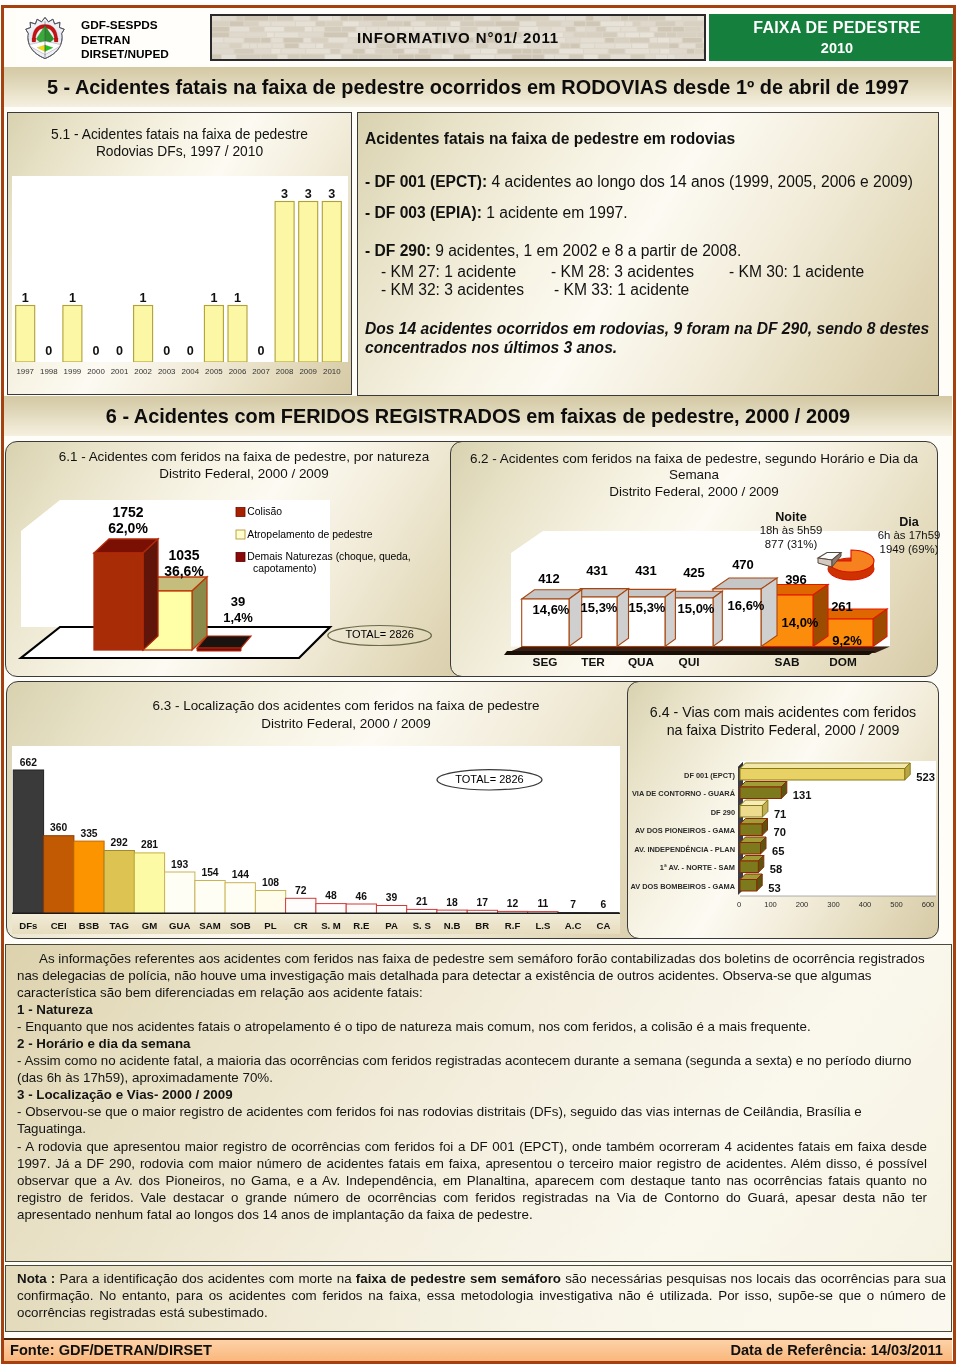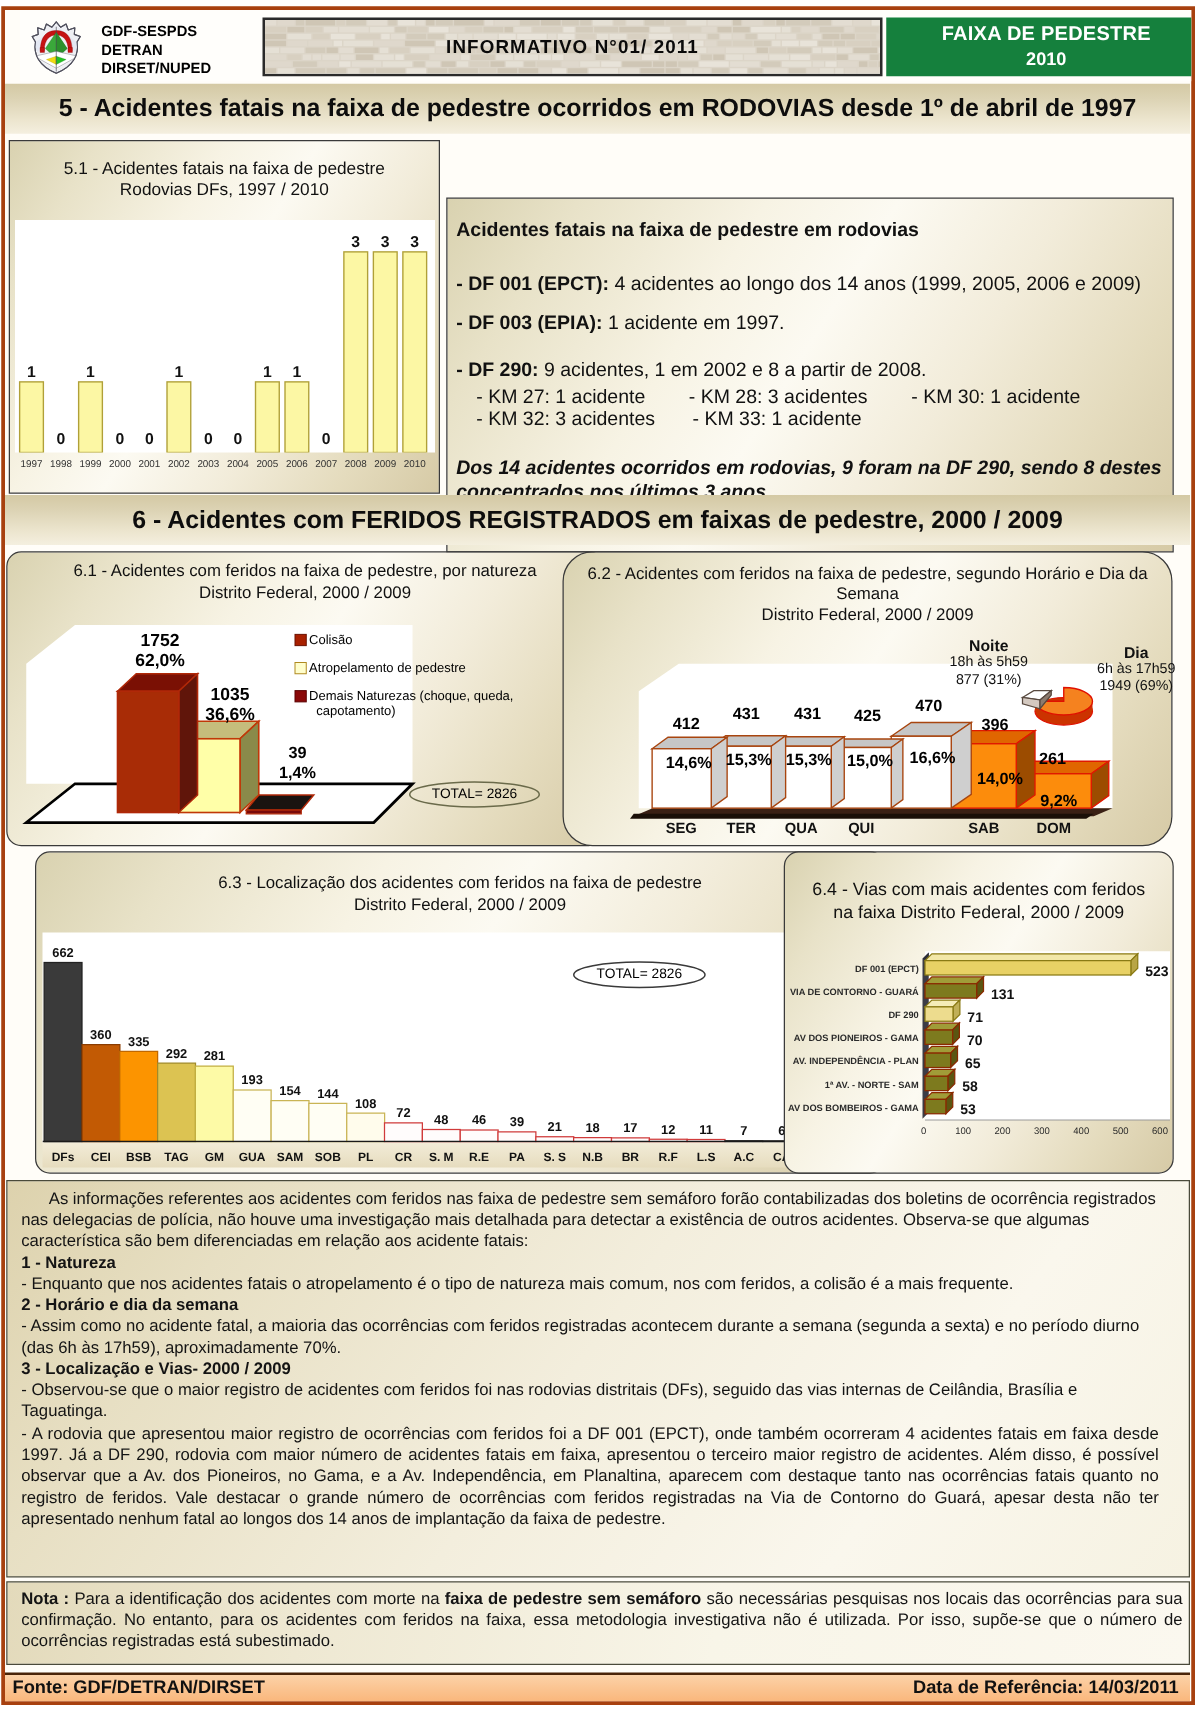--- a/index.html
+++ b/index.html
@@ -411,21 +411,21 @@
         <text x="201.9" y="11.5" font-size="7.9" text-anchor="middle" fill="#333" class="nl">2005</text>
         <text x="225.5" y="11.5" font-size="7.9" text-anchor="middle" fill="#333" class="nl">2006</text>
         <text x="249.0" y="11.5" font-size="7.9" text-anchor="middle" fill="#333" class="nl">2007</text>
         <text x="272.6" y="11.5" font-size="7.9" text-anchor="middle" fill="#333" class="nl">2008</text>
         <text x="296.2" y="11.5" font-size="7.9" text-anchor="middle" fill="#333" class="nl">2009</text>
         <text x="319.8" y="11.5" font-size="7.9" text-anchor="middle" fill="#333" class="nl">2010</text>
       </svg>
     </div>
   </div>
 
-  <div class="panel" id="p5txt" style="left:357px;top:112px;width:582px;height:284px;margin-top:46px;">
+  <div class="panel" id="p5txt" style="left:357px;top:112px;width:582px;height:284px;">
     <div class="line" style="left:7px;top:17px;font-weight:bold;">Acidentes fatais na faixa de pedestre em rodovias</div>
     <div class="line" style="left:7px;top:60px;"><b>- DF 001 (EPCT):</b><span> 4 acidentes ao longo dos 14 anos (1999, 2005, 2006 e 2009)</span></div>
     <div class="line" style="left:7px;top:91px;"><b>- DF 003 (EPIA):</b><span> 1 acidente em 1997.</span></div>
     <div class="line" style="left:7px;top:129px;"><b>- DF 290:</b><span> 9 acidentes, 1 em 2002 e 8 a partir de 2008.</span></div>
     <div class="line" style="left:23px;top:150px;">- KM 27: 1 acidente</div>
     <div class="line" style="left:193px;top:150px;">- KM 28: 3 acidentes</div>
     <div class="line" style="left:371px;top:150px;">- KM 30: 1 acidente</div>
     <div class="line" style="left:23px;top:168px;">- KM 32: 3 acidentes</div>
     <div class="line" style="left:196px;top:168px;">- KM 33: 1 acidente</div>
     <div class="line" style="left:7px;top:207px;font-weight:bold;font-style:italic;">Dos 14 acidentes ocorridos em rodovias, 9 foram na DF 290, sendo 8 destes</div>
@@ -467,21 +467,21 @@
       <text x="240.3" y="46.6" font-size="10.4" class="nl">Atropelamento de pedestre</text>
       <rect x="229" y="61.5" width="9" height="9" fill="#8a0808" stroke="#5a0000" stroke-width="0.8"></rect>
       <text x="240.3" y="69.1" font-size="10.4" class="nl">Demais Naturezas (choque, queda,</text>
       <text x="246" y="80.9" font-size="10.4" class="nl">capotamento)</text>
 
       <ellipse cx="372.6" cy="144.5" rx="51.8" ry="10" fill="none" stroke="#6a6a4a" stroke-width="1.2"></ellipse>
       <text x="372.6" y="147" font-size="11.0" text-anchor="middle" class="nl">TOTAL= 2826</text>
     </svg>
   </div>
 
-  <div class="panel rpanel" id="p62" style="left:450px;top:441px;width:488px;height:236px;border-radius:24px;">
+  <div class="panel rpanel" id="p62" style="left:450px;top:441px;width:488px;height:236px;">
     <div class="ctitle" style="top:9px;">6.2 - Acidentes com feridos na faixa de pedestre, segundo Horário e Dia da</div>
     <div class="ctitle" style="top:25.3px;">Semana</div>
     <div class="ctitle" style="top:41.6px;">Distrito Federal, 2000 / 2009</div>
     <svg style="position:absolute;left:4px;top:57px;" width="484" height="180">
       <polygon points="88.0,32.0 435.0,32.0 435.0,147.5 56.0,147.5 56.0,54.0" fill="#ffffff"></polygon>
       <polygon points="67.0,147.5 435.0,147.5 420.0,154.0 52.0,154.0" fill="#3a2014"></polygon>
       <polygon points="52.0,152.0 420.0,152.0 414.0,156.0 49.0,156.0" fill="#1a0f07"></polygon>
       <g>
         <polygon points="358.0,120.0 372.0,110.0 432.0,110.0 418.0,120.0" fill="#e06600" stroke="#e01800" stroke-width="1.1"></polygon>
         <polygon points="418.0,120.0 432.0,110.0 432.0,137.5 418.0,147.5" fill="#9c4c00" stroke="#e01800" stroke-width="1.1"></polygon>
@@ -551,21 +551,21 @@
     <svg style="position:absolute;left:364px;top:107px;" width="64" height="34">
       <ellipse cx="36" cy="20" rx="23" ry="11" fill="#cc3300" stroke="#e01000" stroke-width="1"></ellipse>
       <rect x="13" y="10" width="46" height="10" fill="#cc3300"></rect>
       <path d="M13 12 A23 11 0 1 0 36 1 L36 12 Z" fill="#f5821f" stroke="#e01000" stroke-width="1.1"></path>
       <path d="M3 9 L12 3.5 L26 3.5 L17 11 Z" fill="#ffffff" stroke="#58493f" stroke-width="1.1"></path>
       <path d="M3 9 L3 14 L17 18 L17 11 Z" fill="#d4c9c0" stroke="#58493f" stroke-width="1"></path>
       <path d="M17 11 L26 3.5 L26 7 L17 18 Z" fill="#8c7b6e" stroke="#58493f" stroke-width="1"></path>
     </svg>
   </div>
 
-  <div class="panel rpanel" id="p63" style="left:6px;top:681px;width:680px;height:258px;margin-left:22px;">
+  <div class="panel rpanel" id="p63" style="left:6px;top:681px;width:680px;height:258px;">
     <div class="ctitle" style="top:16px;">6.3 - Localização dos acidentes com feridos na faixa de pedestre</div>
     <div class="ctitle" style="top:33.5px;">Distrito Federal, 2000 / 2009</div>
     <div class="plotw" style="left:4.5px;top:64px;width:608.5px;height:168px;">
       <svg width="608.5" height="168">
         <rect x="1.3" y="24.0" width="30.3" height="144.0" fill="#3a3a3a" stroke="#222222" stroke-width="1"></rect>
         <text x="16.4" y="19.5" font-size="10.3" font-weight="bold" text-anchor="middle" fill="#111" class="nl">662</text>
         <rect x="31.6" y="89.7" width="30.3" height="78.3" fill="#c25a04" stroke="#8a3c00" stroke-width="1"></rect>
         <text x="46.7" y="85.2" font-size="10.3" font-weight="bold" text-anchor="middle" fill="#111" class="nl">360</text>
         <rect x="61.8" y="95.1" width="30.3" height="72.9" fill="#fc9400" stroke="#c06800" stroke-width="1"></rect>
         <text x="77.0" y="90.6" font-size="10.3" font-weight="bold" text-anchor="middle" fill="#111" class="nl">335</text>

